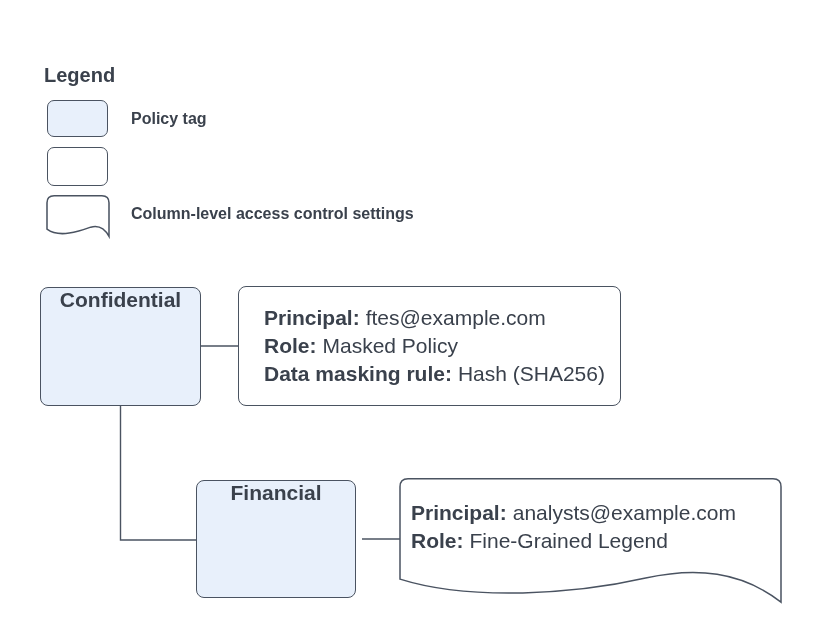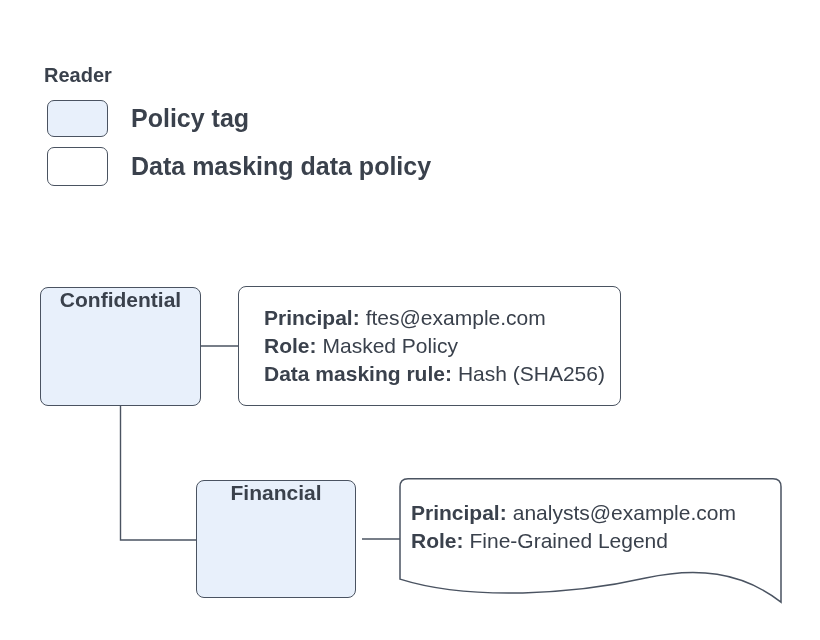--- a/index.html
+++ b/index.html
@@ -52,21 +52,21 @@
     height: 38px;
     position: relative;
   }
   .swatch-doc-wrap svg {
     position: absolute;
     left: 0; top: 0;
     overflow: visible;
   }
   .legend-label {
     margin-left: 23px;
-    font-size: 25px;
+    font-size: 16px;
     font-weight: bold;
     color: var(--text);
     white-space: nowrap;
   }
 
   
   .connector-layer {
     position: absolute;
     left: 0; top: 0;
     width: 820px; height: 640px;
@@ -129,32 +129,39 @@
     left: 411px; top: 499px;
     display: flex;
     flex-direction: column;
   }
 </style>
 </head>
 <body>
 
 <div class="canvas">
 
-  <div class="legend-title">Reader</div>
+  <div class="legend-title">Legend</div>
 
   <div class="legend-row legend-row-1">
     <div class="swatch swatch-blue"></div>
     <div class="legend-label">Policy tag</div>
   </div>
 
   <div class="legend-row legend-row-2">
     <div class="swatch swatch-white"></div>
-    <div class="legend-label">Data masking data policy</div>
   </div>
 
+  <div class="legend-row legend-row-3">
+    <div class="swatch-doc-wrap">
+      <svg width="62" height="46" viewBox="0 0 61 44">
+        <path d="M 7,0 H 54 Q 61,0 61,7 V 40 C 56,31 50,29 43,31 C 32,35 12,42 0,33 V 7 Q 0,0 7,0 Z"></path>
+      </svg>
+    </div>
+    <div class="legend-label">Column-level access control settings</div>
+  </div>
 
   <svg class="connector-layer">
     <path d="M 201,346 H 238"></path>
     <path d="M 120.5,406 V 540 H 202"></path>
     <path d="M 362,539 H 400"></path>
   </svg>
 
   <svg class="doc-shape" width="381" height="128" viewBox="0 0 380 126">
     <path d="M 8,0 H 372 Q 380,0 380,8 V 123 C 340,92 295,88 245,99 C 175,115 70,122 0,100 V 8 Q 0,0 8,0 Z"></path>
   </svg>

